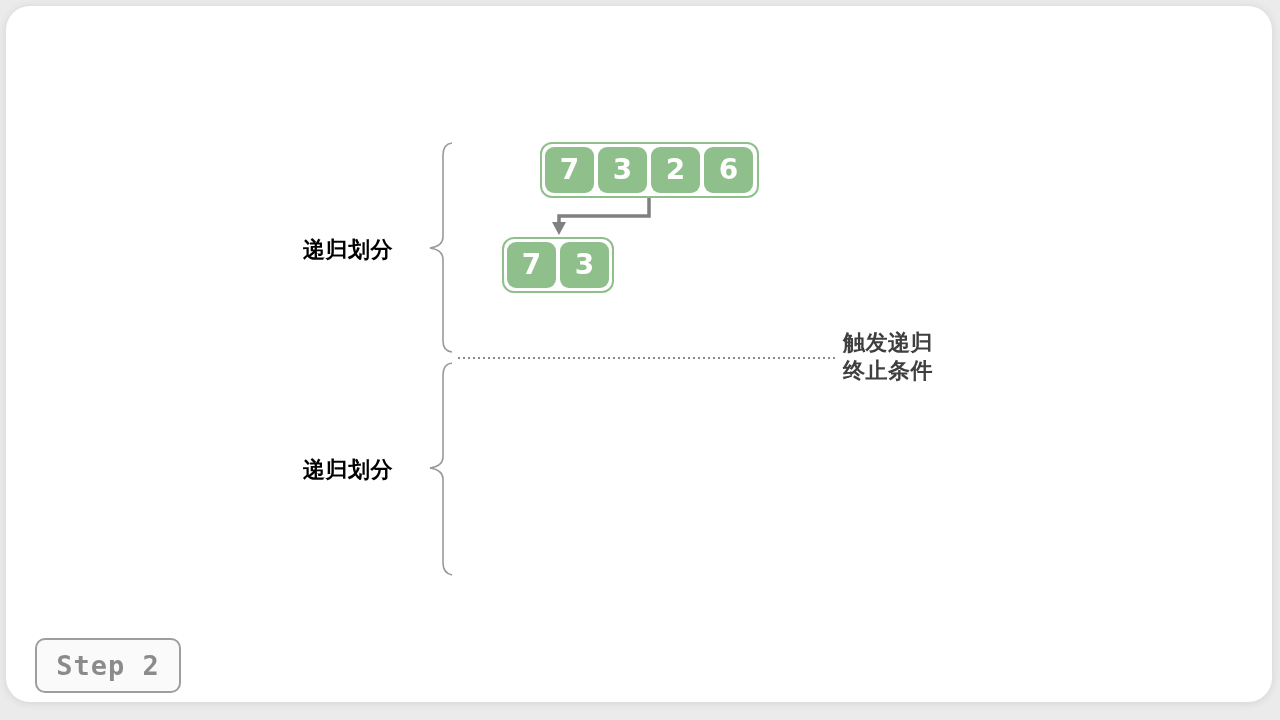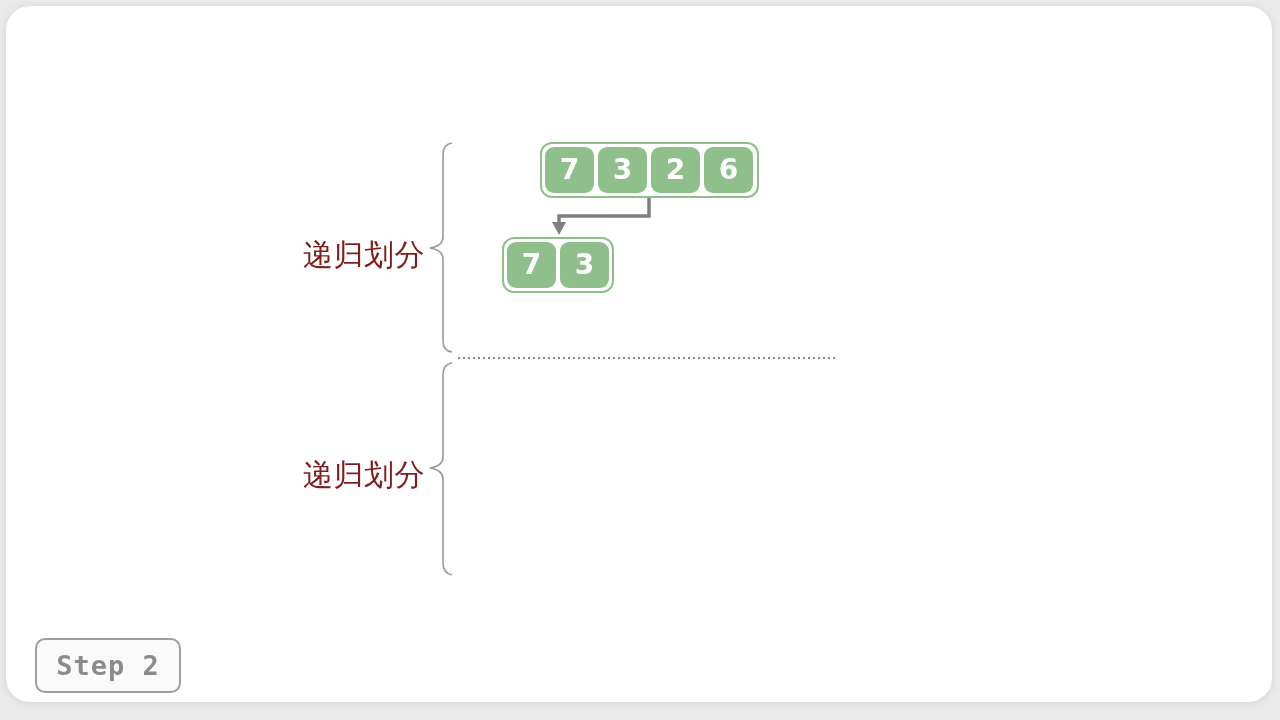--- a/index.html
+++ b/index.html
@@ -52,23 +52,23 @@
     font-size: 28px;
     font-weight: bold;
     display: flex;
     align-items: center;
     justify-content: center;
     line-height: 1;
   }
   
   .phase-label {
     position: absolute;
-    font-size: 30px;
-    font-weight: normal;
-    color: #7f1d1d;
+    font-size: 22px;
+    font-weight: bold;
+    color: #000000;
     white-space: nowrap;
     letter-spacing: 0.5px;
   }
   .label-divide { left: 303px; top: 235px; }
   .label-merge  { left: 303px; top: 455px; }
   .terminate-label {
     position: absolute;
     left: 843px; top: 329px;
     font-size: 22px;
     font-weight: bold;
@@ -132,16 +132,20 @@
   </div>
 
   <div class="array-box array-level-2">
     <div class="array-cell">7</div>
     <div class="array-cell">3</div>
   </div>
 
   <div class="phase-label label-divide">递归划分</div>
   <div class="phase-label label-merge">递归划分</div>
 
+  <div class="terminate-label">
+    <div>触发递归</div>
+    <div>终止条件</div>
+  </div>
 
   <div class="step-badge">Step 2</div>
 
 </div>
 
 </body></html>

